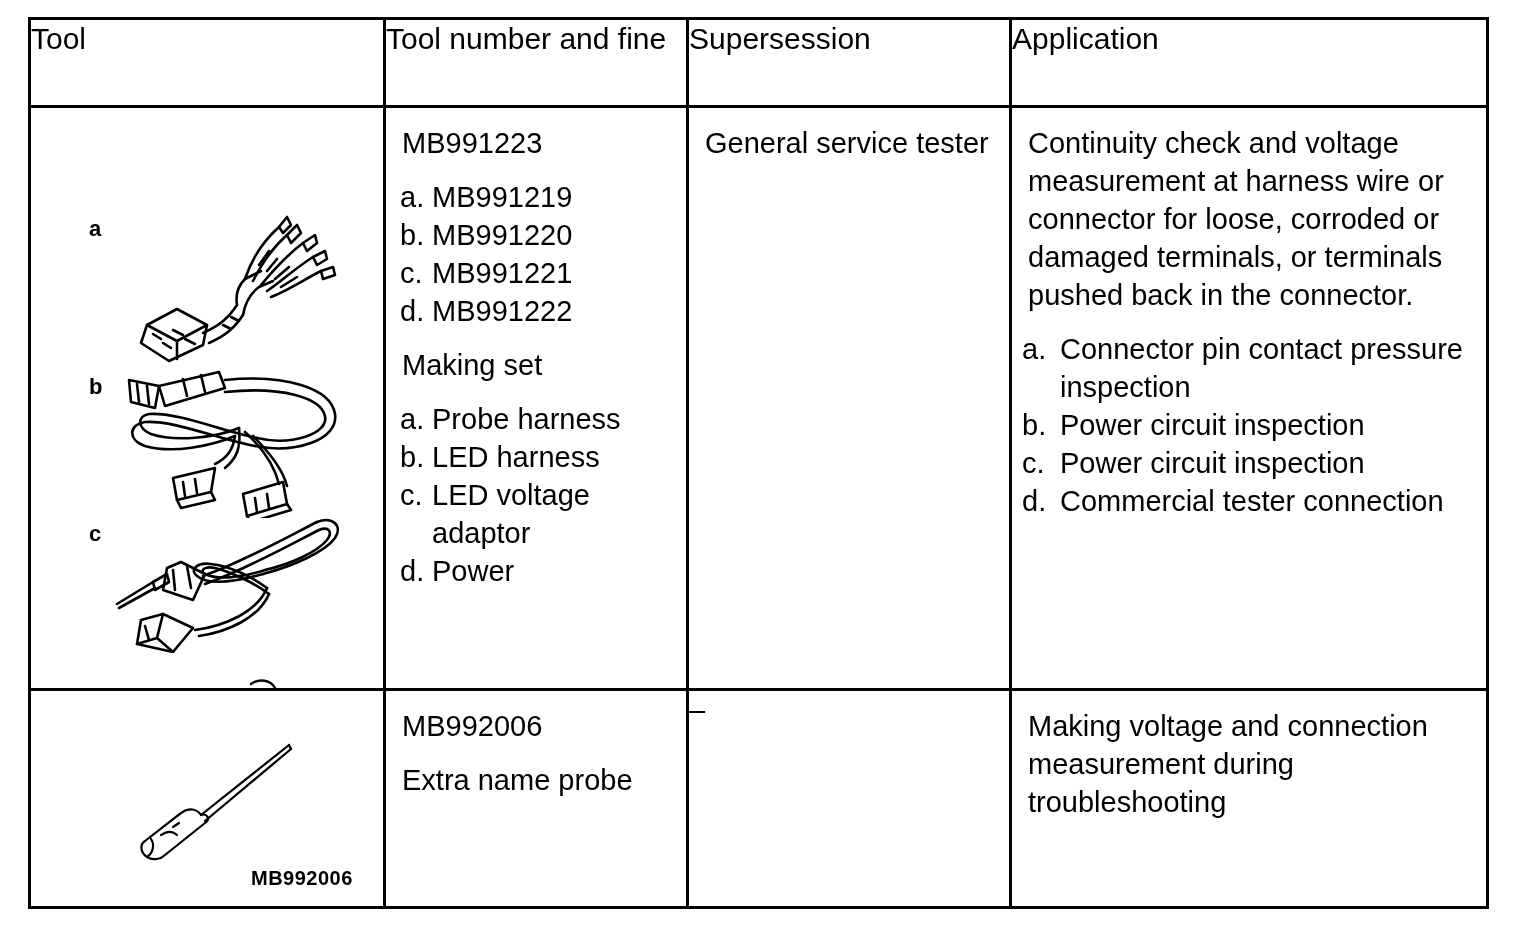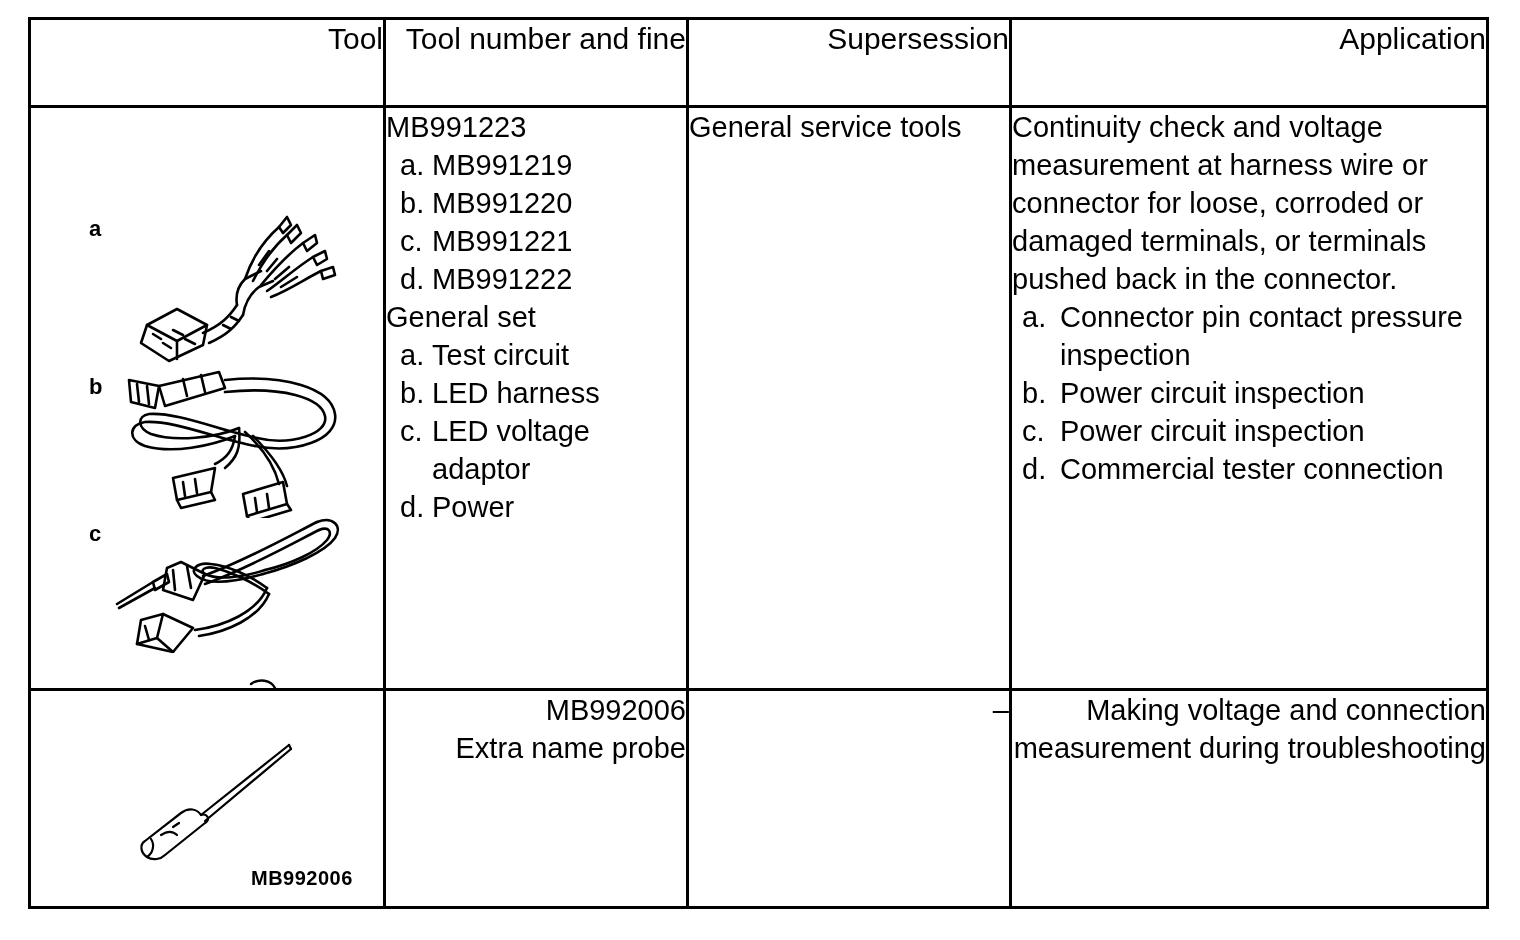--- a/index.html
+++ b/index.html
@@ -38,39 +38,39 @@
     background: #ffffff;
   }
 
   col.c-tool   { width: 355px; }
   col.c-num    { width: 303px; }
   col.c-super  { width: 323px; }
   col.c-app    { width: 477px; }
 
   th.hd {
     height: 85px;
-    text-align: right;
+    text-align: left;
     font-weight: normal;
     font-size: 30px;
     line-height: 37px;
     padding: 8px 0 0 10px;
   }
 
   td.cell {
     font-size: 29px;
     line-height: 38px;
     padding: 10px 8px 8px 10px;
   }
   td.cell-tool { padding: 0; position: relative; }
 
   .row1 td { height: 580px; }
-  .row2 td { height: 215px; text-align: right; }
+  .row2 td { height: 215px; }
 
   
-  .para { margin: 0; }
+  .para { margin: 16px; }
   ul.lettered {
     list-style: none;
     margin: 0;
     padding: 0;
   }
   ul.lettered li {
     position: relative;
     padding-left: 46px;
     margin: 0;
   }
@@ -251,31 +251,31 @@
         </td>
 
         <td class="cell">
           <div class="para">MB991223</div>
           <ul class="lettered">
             <li><span class="ltr">a.</span><span>MB991219</span></li>
             <li><span class="ltr">b.</span><span>MB991220</span></li>
             <li><span class="ltr">c.</span><span>MB991221</span></li>
             <li><span class="ltr">d.</span><span>MB991222</span></li>
           </ul>
-          <div class="para">General set</div>
+          <div class="para">Making set</div>
           <ul class="lettered">
-            <li><span class="ltr">a.</span><span>Test circuit</span></li>
+            <li><span class="ltr">a.</span><span>Probe harness</span></li>
             <li><span class="ltr">b.</span><span>LED harness</span></li>
             <li><span class="ltr">c.</span><span>LED voltage adaptor</span></li>
             <li><span class="ltr">d.</span><span>Power</span></li>
           </ul>
         </td>
 
         <td class="cell">
-          <div class="para">General service tools</div>
+          <div class="para">General service tester</div>
         </td>
 
         <td class="cell">
           <div class="para">Continuity check and voltage measurement at harness wire or connector for loose, corroded or damaged terminals, or terminals pushed back in the connector.</div>
           <ul class="lettered app">
             <li><span class="ltr">a.</span><span>Connector pin contact pressure inspection</span></li>
             <li><span class="ltr">b.</span><span>Power circuit inspection</span></li>
             <li><span class="ltr">c.</span><span>Power circuit inspection</span></li>
             <li><span class="ltr">d.</span><span>Commercial tester connection</span></li>
           </ul>

